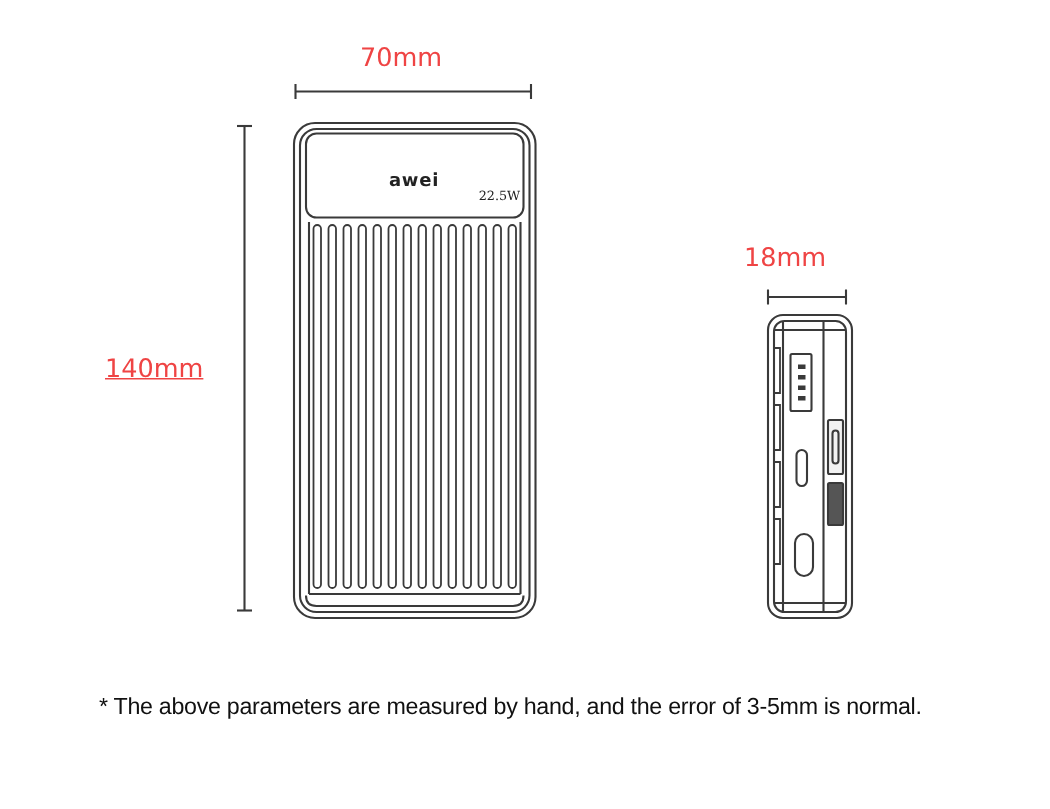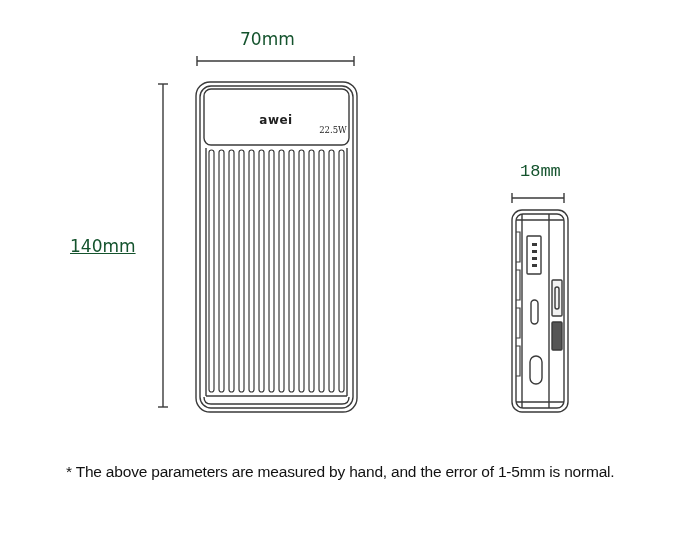--- a/index.html
+++ b/index.html
@@ -1,26 +1,26 @@
 <!DOCTYPE html>
 <html><head>
 <meta charset="utf-8">
 <style>
   html, body { margin:0; padding:0; background:#ffffff; }
   body { width:700px; height:539px; position:relative; overflow:hidden; font-family:"DejaVu Sans", sans-serif; color:#1a1a1a; }
-  .label { position:absolute; font-size:17px; color:#14532d; white-space:nowrap; }
+  .label { position:absolute; font-size:17px; color:#ef4444; white-space:nowrap; }
   .note { position:absolute; left:66px; top:463px; font-family:"Liberation Sans", sans-serif; font-size:15.5px; color:#111; white-space:nowrap; letter-spacing:-0.2px; }
   svg { position:absolute; left:0; top:0; }
 </style>
 </head>
 <body>
 
 <div class="label" style="left:240px; top:29px;">70mm</div>
 <div class="label" style="left:70px; top:236px;text-decoration:underline;">140mm</div>
-<div class="label" style="left:520px; top:162px;font-family:Liberation Mono, monospace;">18mm</div>
+<div class="label" style="left:496px; top:162px;">18mm</div>
 
 <svg width="700" height="539" viewBox="0 0 700 539">
   <g fill="none" stroke="#3a3a3a" stroke-width="1.4">
 
     <g>
       <line x1="197" y1="61" x2="354" y2="61"></line>
       <line x1="197" y1="56" x2="197" y2="66"></line>
       <line x1="354" y1="56" x2="354" y2="66"></line>
     </g>
 
@@ -96,13 +96,13 @@
       <rect x="552" y="280" width="10" height="36" rx="1" fill="#f2f2f2"></rect>
       <rect x="555" y="287" width="4" height="22" rx="2"></rect>
       <rect x="552" y="322" width="10" height="28" rx="1" fill="#555"></rect>
     </g>
   </g>
 
   <text x="276" y="124" text-anchor="middle" font-family="DejaVu Sans, sans-serif" font-weight="bold" font-size="12" fill="#222" letter-spacing="0.5">awei</text>
   <text x="333" y="133" text-anchor="middle" font-family="DejaVu Serif, serif" font-size="8.5" fill="#222">22.5W</text>
 </svg>
 
-<div class="note">* The above parameters are measured by hand, and the error of 1-5mm is normal.</div>
+<div class="note">* The above parameters are measured by hand, and the error of 3-5mm is normal.</div>
 
 </body></html>

